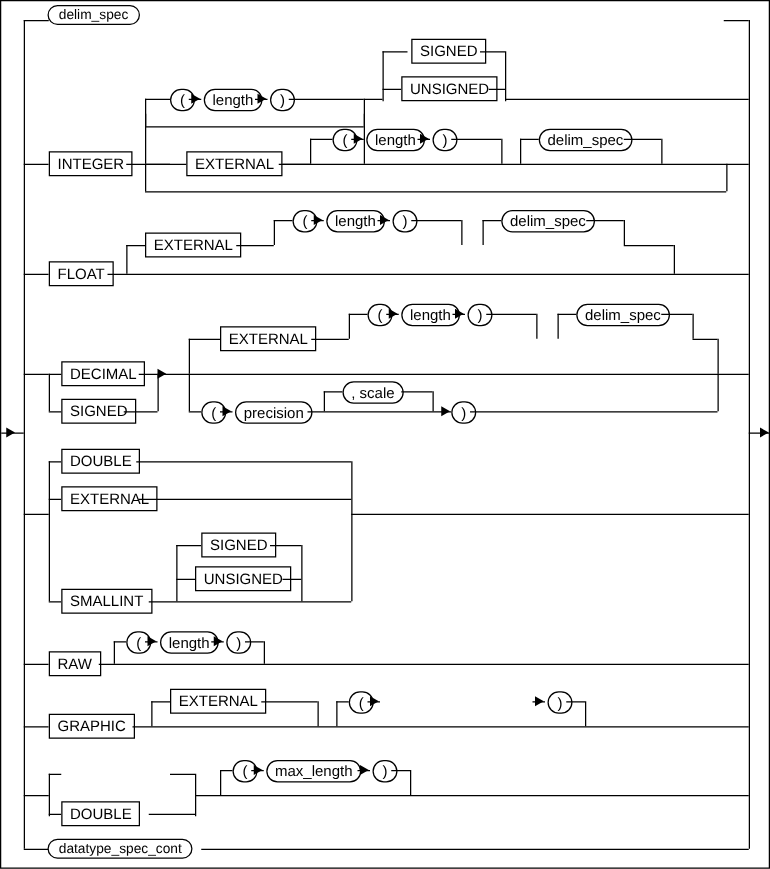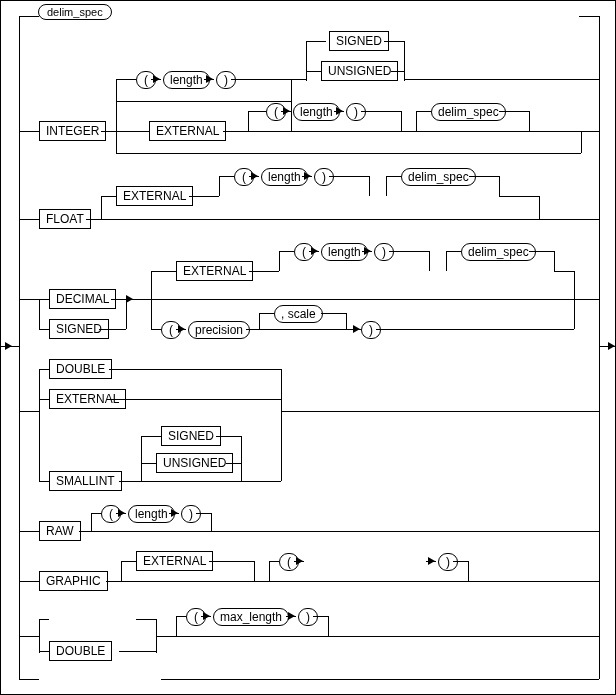--- a/index.html
+++ b/index.html
@@ -317,15 +317,16 @@
   <div class="hrline" style="left:200px; top:615px; width:10px;"></div>
   <div class="arrow" style="left:202px; top:611px;"></div>
   <div class="term" style="left:212px; top:607px;">max_length</div>
   <div class="hrline" style="left:285px; top:615px; width:10px;"></div>
   <div class="arrow" style="left:287px; top:611px;"></div>
   <div class="term paren" style="left:297px; top:607px;">)</div>
   <div class="hrline" style="left:312px; top:615px; width:15px;"></div>
   <div class="vline" style="left:327px; top:615px; height:20px;"></div>
 
   <div class="hrline" style="left:18px; top:678px; width:20px;"></div>
+  <div class="link-label" style="left:37px; top:670px;">datatype_spec_cont</div>
   <div class="hrline" style="left:160px; top:678px; width:438px;"></div>
 
 </div>
 
 </body></html>

